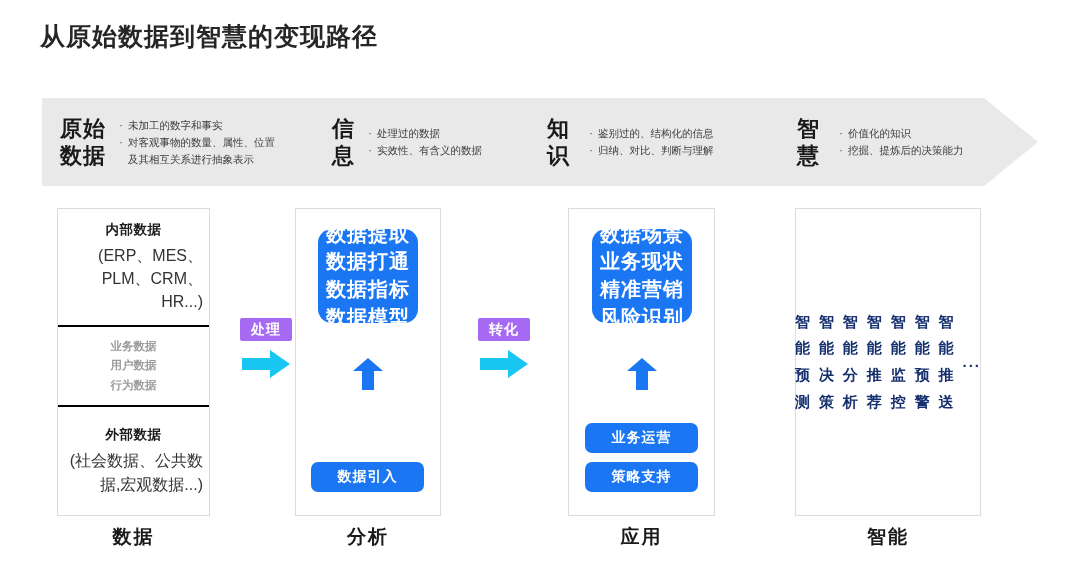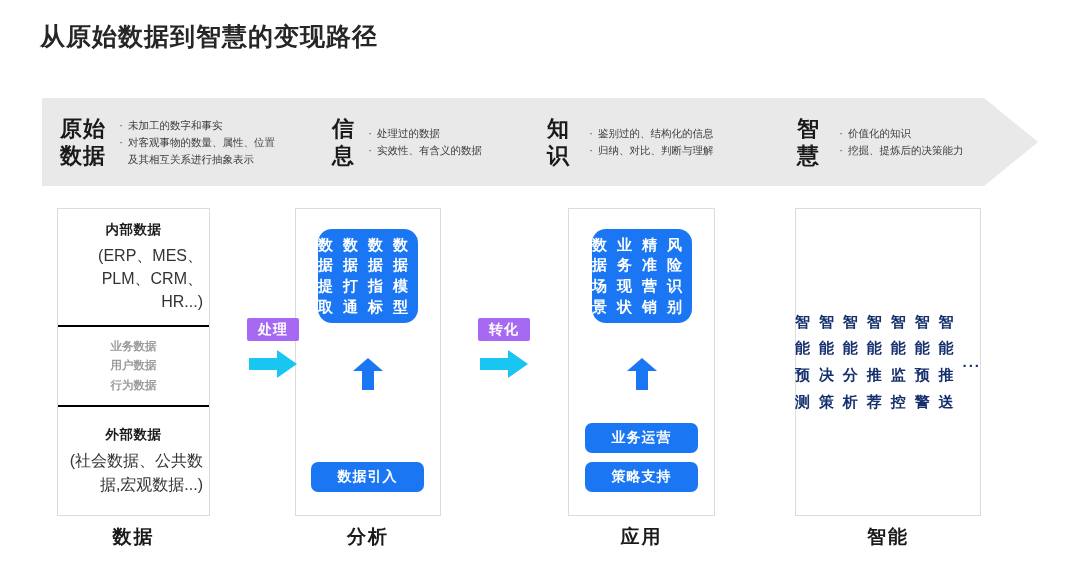--- a/index.html
+++ b/index.html
@@ -73,22 +73,22 @@
   #col4{left:795px;width:186px;height:308px;}
 
   .seg{box-sizing:border-box;display:flex;flex-direction:column;align-items:center;justify-content:center;}
   .seg + .seg{border-top:2px solid #000000;}
   .seg-head{font-size:13.5px;font-weight:bold;color:#1a1a1a;margin-bottom:5px;letter-spacing:.5px;}
   .seg-sub{font-size:16px;color:#333;line-height:1.45;text-align:right;padding:0 6px;}
   .seg-grey{font-size:11.5px;color:#9b9b9b;font-weight:bold;line-height:1.7;text-align:center;}
 
   .bigbox{
     position:absolute;background:#1a76f2;border-radius:14px;
-    color:#fff;font-size:15px;font-weight:bold;line-height:1.38;
-    display:flex;flex-direction:row;align-items:center;justify-content:center;
+    color:#fff;font-size:20px;font-weight:bold;line-height:1.38;
+    display:flex;flex-direction:column;align-items:center;justify-content:center;
     letter-spacing:1px;
   }
   #box2{left:318px;top:229px;width:100px;height:94px;}
   #box3{left:592px;top:229px;width:100px;height:94px;}
 
   .uparrow{position:absolute;width:30px;height:32px;}
   .uparrow .stem{position:absolute;left:9px;top:11px;width:12px;height:21px;background:#1a76f2;}
   .uparrow .head{
     position:absolute;left:0;top:0;width:0;height:0;
     border-left:15px solid transparent;border-right:15px solid transparent;
@@ -111,21 +111,21 @@
     position:absolute;left:795px;top:208px;width:186px;height:308px;
     display:flex;flex-direction:row;align-items:center;justify-content:center;
   }
   .smartlist div{
     font-size:15px;font-weight:bold;color:#16306e;line-height:1.78;letter-spacing:1px;
   }
   .smartlist .ellipsis{font-size:15px;color:#16306e;letter-spacing:2px;line-height:1.9;}
 
   
   .conn{position:absolute;width:60px;}
-  #conn1{left:243px;top:318px;text-align:right;}
+  #conn1{left:236px;top:318px;text-align:right;}
   #conn2{left:474px;top:318px;}
   #conn3{left:728px;top:318px;}
   .conn-badge{
     width:52px;height:23px;background:#a669f2;border-radius:2px;color:#fff;
     font-size:14px;font-weight:bold;letter-spacing:1px;
     display:flex;align-items:center;justify-content:center;margin:0 auto;
   }
   .conn-arrow{
     margin:9px auto 0;width:48px;height:28px;background:#19c6f2;
     clip-path:polygon(0 8px, 28px 8px, 28px 0, 48px 14px, 28px 28px, 28px 20px, 0 20px);

